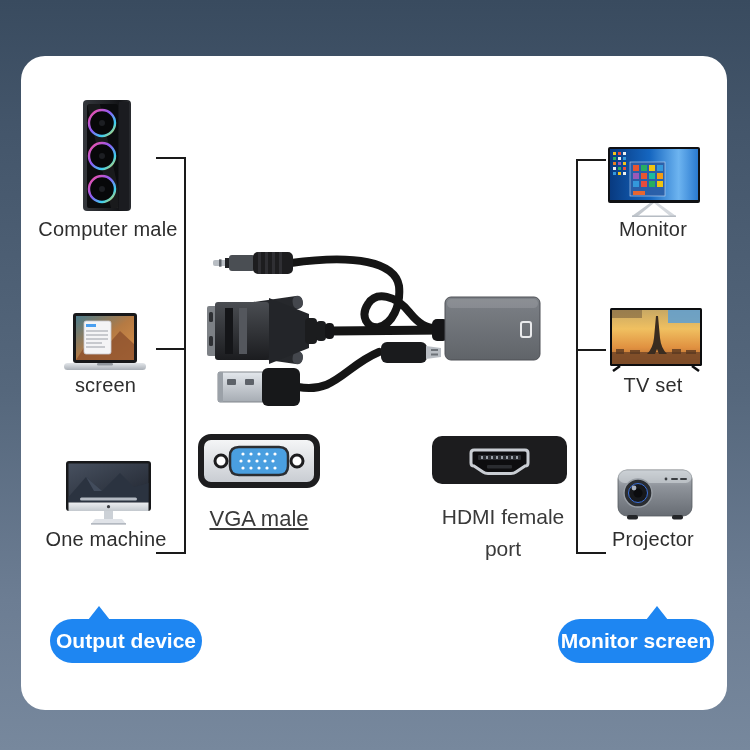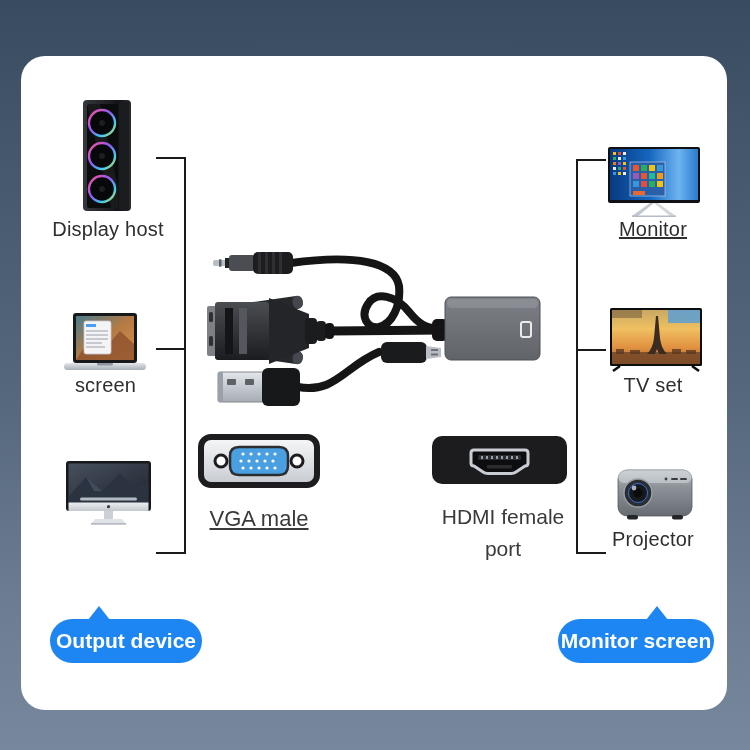--- a/index.html
+++ b/index.html
@@ -66,21 +66,21 @@
     <rect x="37" y="2" width="10" height="108" fill="#1b1c20"></rect>
     <rect x="5" y="4" width="31" height="104" rx="2" fill="#0b0c0e"></rect>
     <polygon points="5,4 18,4 36,88 36,108 29,108" fill="#ffffff" opacity="0.06"></polygon>
     <circle cx="20" cy="23" r="13" fill="#070809" stroke="url(#rgbG)" stroke-width="2.4"></circle>
     <circle cx="20" cy="56" r="13" fill="#070809" stroke="url(#rgbG)" stroke-width="2.4"></circle>
     <circle cx="20" cy="89" r="13" fill="#070809" stroke="url(#rgbG)" stroke-width="2.4"></circle>
     <circle cx="20" cy="23" r="3" fill="#1c1e22"></circle>
       <circle cx="20" cy="56" r="3" fill="#1c1e22"></circle>
       <circle cx="20" cy="89" r="3" fill="#1c1e22"></circle>
   </svg>
-  <div class="dev-label" style="left:28px;top:217px;width:160px;">Display host</div>
+  <div class="dev-label" style="left:28px;top:217px;width:160px;">Computer male</div>
 
   <svg class="abs" style="left:64px;top:313px;" width="82" height="62" viewBox="0 0 82 62">
     <defs>
       <linearGradient id="lapW" x1="0" y1="0" x2="1" y2="1">
         <stop offset="0" stop-color="#4a7c8c"></stop>
           <stop offset="0.5" stop-color="#b57a43"></stop>
           <stop offset="1" stop-color="#d89048"></stop>
       </linearGradient>
       <linearGradient id="lapB" x1="0" y1="0" x2="0" y2="1">
         <stop offset="0" stop-color="#e3e6ea"></stop>
@@ -117,20 +117,21 @@
     <rect x="2.5" y="2.5" width="80" height="39" fill="url(#imW)"></rect>
     <polygon points="2.5,36 20,16 36,30 54,12 68,26 82.5,22 82.5,41.5 2.5,41.5" fill="#2b3340"></polygon>
     <polygon points="20,16 36,30 28,30" fill="#5a6577" opacity="0.5"></polygon>
     <rect x="14" y="36.5" width="57" height="3" rx="1.5" fill="#cdd2da" opacity="0.85"></rect>
     <rect x="2.5" y="41.5" width="80" height="8.5" fill="url(#imS)"></rect>
     <circle cx="42.5" cy="45.7" r="1.6" fill="#3a3d42"></circle>
     <rect x="38" y="50" width="9" height="8" fill="#ccd1d7"></rect>
     <polygon points="29,58 56,58 60,63 25,63" fill="#e0e3e8"></polygon>
     <rect x="25" y="62.2" width="35" height="1.4" fill="#a9afb7"></rect>
   </svg>
+  <div class="dev-label" style="left:26px;top:527px;width:160px;">One machine</div>
 
   <svg class="abs" style="left:608px;top:147px;" width="92" height="72" viewBox="0 0 92 72">
     <defs>
       <linearGradient id="monW" x1="0" y1="0" x2="1" y2="0">
         <stop offset="0" stop-color="#083a80"></stop>
           <stop offset="0.45" stop-color="#1566c0"></stop>
           <stop offset="0.78" stop-color="#6db4f0"></stop>
           <stop offset="1" stop-color="#2a7ad0"></stop>
       </linearGradient>
     </defs>
@@ -166,21 +167,21 @@
       <rect x="25" y="34" width="6" height="6" fill="#3498db"></rect>
         <rect x="33" y="34" width="6" height="6" fill="#e74c3c"></rect>
         <rect x="41" y="34" width="6" height="6" fill="#27ae60"></rect>
         <rect x="49" y="34" width="6" height="6" fill="#f1c40f"></rect>
       <rect x="25" y="44" width="12" height="4" fill="#e8662f"></rect>
     </g>
     <polygon points="46,56 50,56 68,69 62,69" fill="#d4d8dd"></polygon>
     <polygon points="46,56 42,56 24,69 30,69" fill="#c3c8ce"></polygon>
     <rect x="24" y="68.5" width="44" height="1.5" fill="#b6bcc3"></rect>
   </svg>
-  <div class="dev-label" style="left:573px;top:217px;width:160px;text-decoration:underline;">Monitor</div>
+  <div class="dev-label" style="left:573px;top:217px;width:160px;">Monitor</div>
 
   <svg class="abs" style="left:610px;top:308px;" width="92" height="64" viewBox="0 0 92 64">
     <defs>
       <linearGradient id="tvW" x1="0" y1="0" x2="0" y2="1">
         <stop offset="0" stop-color="#c8a864"></stop>
           <stop offset="0.35" stop-color="#f0c060"></stop>
           <stop offset="0.7" stop-color="#e09040"></stop>
           <stop offset="1" stop-color="#9c5e2c"></stop>
       </linearGradient>
     </defs>

